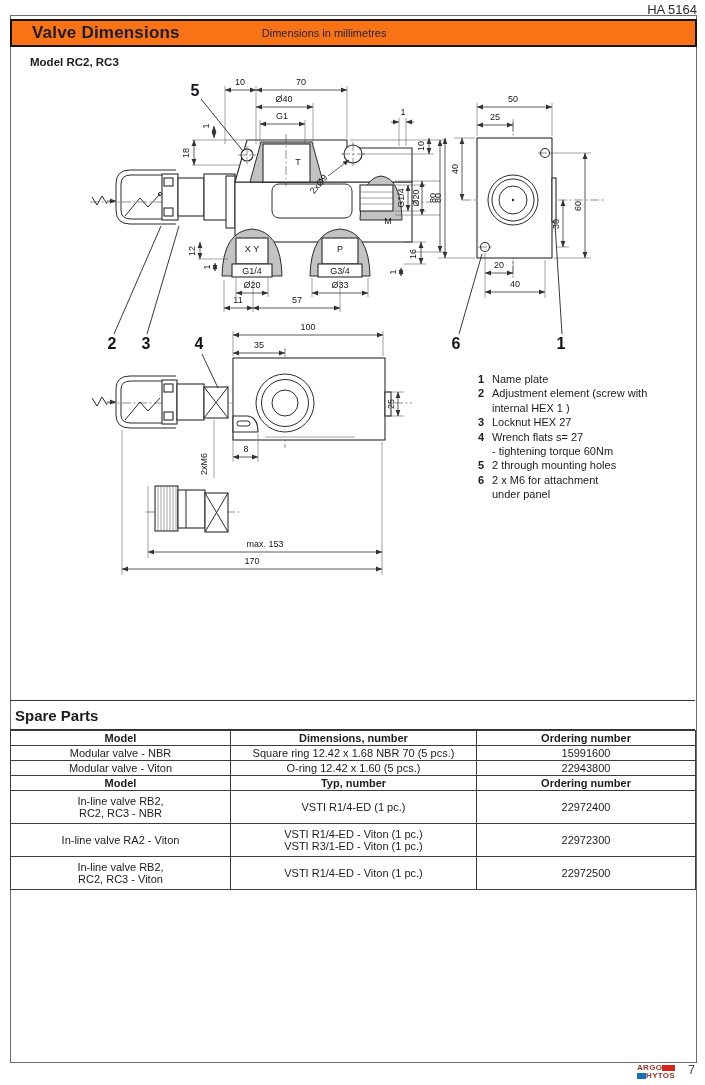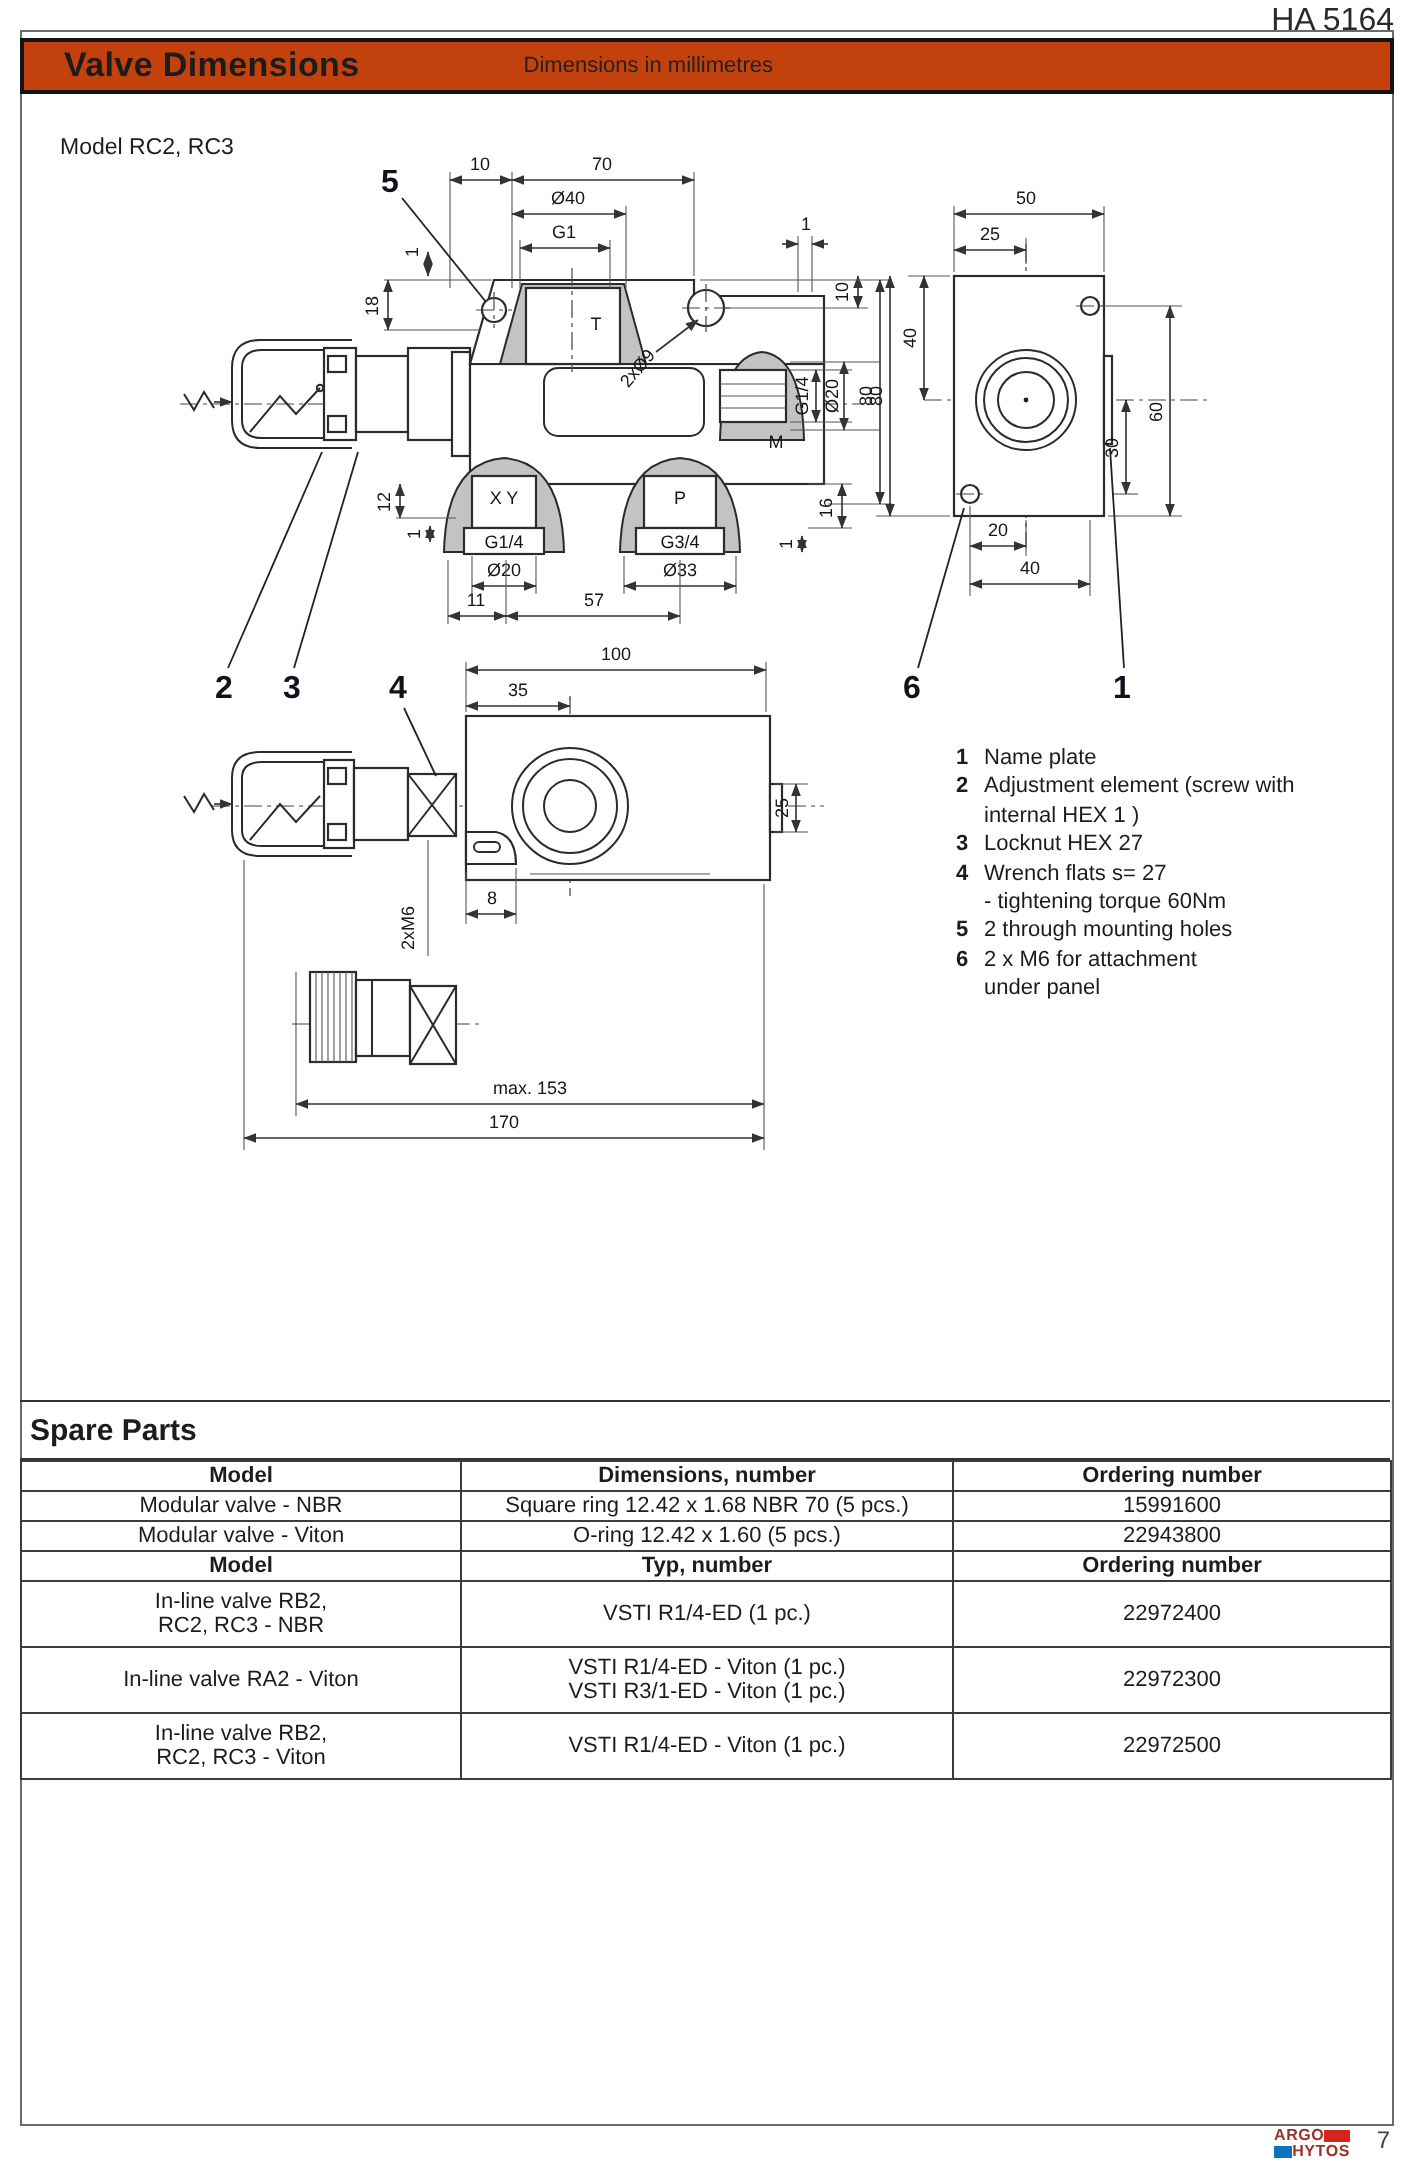--- a/index.html
+++ b/index.html
@@ -1,25 +1,25 @@
 <!DOCTYPE html>
 <html><head>
 <meta charset="utf-8">
 <style>
   html,body{margin:0;padding:0;background:#f6f6f4;}
   .page{position:relative;width:705px;height:1085px;background:#ffffff;
         font-family:"Liberation Sans",sans-serif;color:#1c1c1c;overflow:hidden;}
   .page-border{position:absolute;left:10px;top:15px;width:685px;height:1046px;
         border:1.5px solid #6b6b6b;}
-  .doc-number{position:absolute;top:2px;right:8px;font-size:16px;color:#2a2a2a;}
+  .doc-number{position:absolute;top:2px;right:8px;font-size:13px;color:#2a2a2a;}
   .title-bar{position:absolute;left:10px;top:19px;width:683px;height:24px;
-        border:2px solid #141414;background:#c2410c;display:flex;align-items:center;}
+        border:2px solid #141414;background:#f97316;display:flex;align-items:center;}
   .title-bar .ttl{font-size:17px;font-weight:bold;margin-left:20px;letter-spacing:.2px;}
   .title-bar .sub{font-size:11px;margin-left:82px;color:#222;}
-  .model-label{position:absolute;left:30px;top:68px;font-size:11.5px;font-weight:normal;}
+  .model-label{position:absolute;left:30px;top:56px;font-size:11.5px;font-weight:bold;}
   .drawing{position:absolute;left:10px;top:66px;width:687px;height:634px;}
   
   .o{fill:#fff;stroke:#2b2b2b;stroke-width:1.1;}
   .o2{fill:none;stroke:#2b2b2b;stroke-width:1;}
   .g{fill:#c3c3c3;stroke:#2b2b2b;stroke-width:1;}
   .d{stroke:#333;stroke-width:.8;fill:none;}
   .e{stroke:#555;stroke-width:.55;}
   .cl{stroke:#444;stroke-width:.6;stroke-dasharray:9 2.5 2 2.5;fill:none;}
   .ld{stroke:#222;stroke-width:.9;}
   .t{font:9px "Liberation Sans",sans-serif;fill:#161616;text-anchor:middle;}

